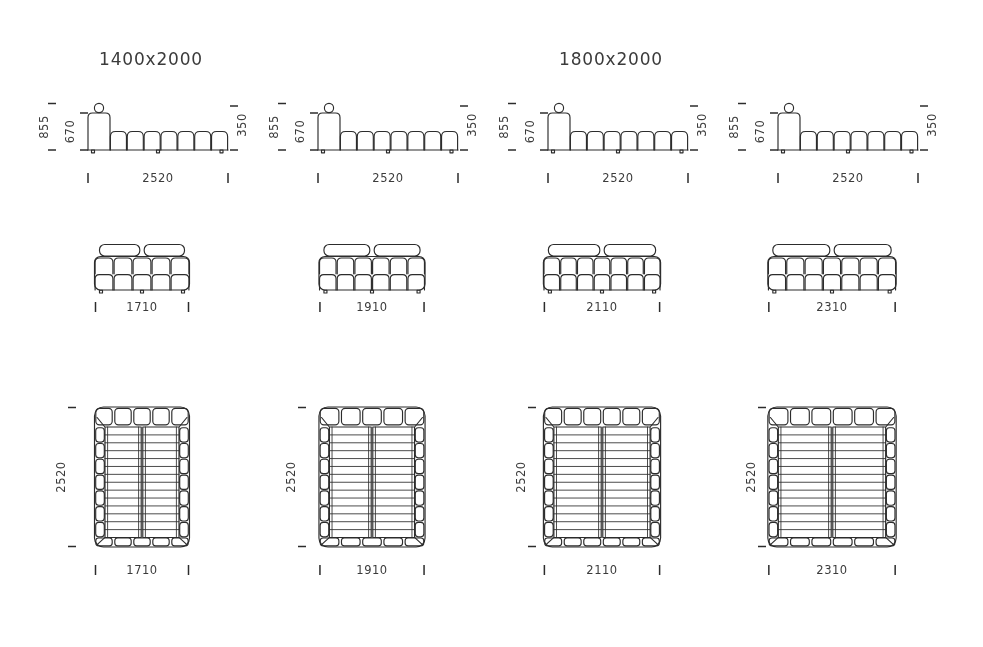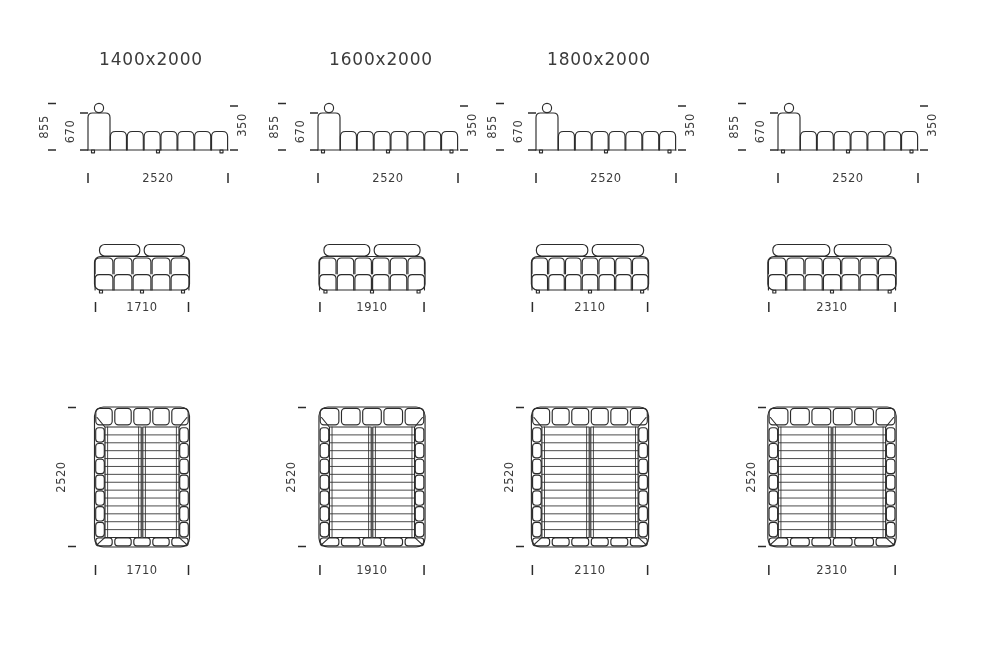--- a/index.html
+++ b/index.html
@@ -1,21 +1,21 @@
 <!DOCTYPE html>
 <html><head>
 <meta charset="utf-8">
 <style>
   html,body{margin:0;padding:0;background:#ffffff;}
   body{width:983px;height:647px;overflow:hidden;font-family:"DejaVu Sans",sans-serif;}
   .canvas{position:relative;width:983px;height:647px;background:#fff;}
   .col{position:absolute;top:0;width:230px;height:647px;}
   .col:nth-child(1){left:36px;}
   .col:nth-child(2){left:266px;}
-  .col:nth-child(3){left:484px;}
+  .col:nth-child(3){left:496px;}
   .col:nth-child(4){left:726px;}
   .title{position:absolute;top:49px;left:0;width:230px;text-align:center;
          font-size:17px;letter-spacing:.8px;color:#3b3b3b;}
   svg{position:absolute;left:0;overflow:visible;display:block;}
   .side-svg{top:95px;}
   .front-svg{top:240px;}
   .top-svg{top:390px;}
   .art{stroke:#2c2c2c;stroke-width:1.15;fill:none;stroke-linejoin:round;stroke-linecap:round;}
   .thin{stroke:#2c2c2c;stroke-width:.85;fill:none;}
   .dimmark{stroke:#2c2c2c;stroke-width:1.5;stroke-linecap:butt;}
@@ -153,21 +153,20 @@
           <line x1="32" y1="156.5" x2="40" y2="156.5" class="dimmark"></line>
           <line x1="59.5" y1="175" x2="59.5" y2="185" class="dimmark"></line>
           <line x1="152.5" y1="175" x2="152.5" y2="185" class="dimmark"></line>
         </g>
         <text transform="translate(25 87) rotate(-90)" text-anchor="middle" dominant-baseline="central" class="dimtext">2520</text>
         <text x="106" y="180" text-anchor="middle" dominant-baseline="central" class="dimtext">1710</text>
       </svg>
   </section>
 
   <section class="col">
-    <div class="title">1600x2000</div>
     <svg class="side-svg" width="230" height="100">
         <g class="art">
           <path d="M 52,55 L 52,22.5 Q 52,18 56.5,18 L 69.5,18 Q 74,18 74,22.5 L 74,55"></path>
           <circle cx="63" cy="13" r="4.6"></circle>
           <path d="M 74.4,55 L 74.4,41.5 Q 74.4,36.5 79.4,36.5 L 85.45714285714286,36.5 Q 90.45714285714286,36.5 90.45714285714286,41.5 L 90.45714285714286,55"></path>
           <path d="M 91.25714285714287,55 L 91.25714285714287,41.5 Q 91.25714285714287,36.5 96.25714285714287,36.5 L 102.31428571428572,36.5 Q 107.31428571428572,36.5 107.31428571428572,41.5 L 107.31428571428572,55"></path>
           <path d="M 108.11428571428573,55 L 108.11428571428573,41.5 Q 108.11428571428573,36.5 113.11428571428573,36.5 L 119.17142857142858,36.5 Q 124.17142857142858,36.5 124.17142857142858,41.5 L 124.17142857142858,55"></path>
           <path d="M 124.97142857142858,55 L 124.97142857142858,41.5 Q 124.97142857142858,36.5 129.9714285714286,36.5 L 136.0285714285714,36.5 Q 141.0285714285714,36.5 141.0285714285714,41.5 L 141.0285714285714,55"></path>
           <path d="M 141.82857142857145,55 L 141.82857142857145,41.5 Q 141.82857142857145,36.5 146.82857142857145,36.5 L 152.8857142857143,36.5 Q 157.8857142857143,36.5 157.8857142857143,41.5 L 157.8857142857143,55"></path>
           <path d="M 158.68571428571428,55 L 158.68571428571428,41.5 Q 158.68571428571428,36.5 163.68571428571428,36.5 L 169.74285714285713,36.5 Q 174.74285714285713,36.5 174.74285714285713,41.5 L 174.74285714285713,55"></path>

